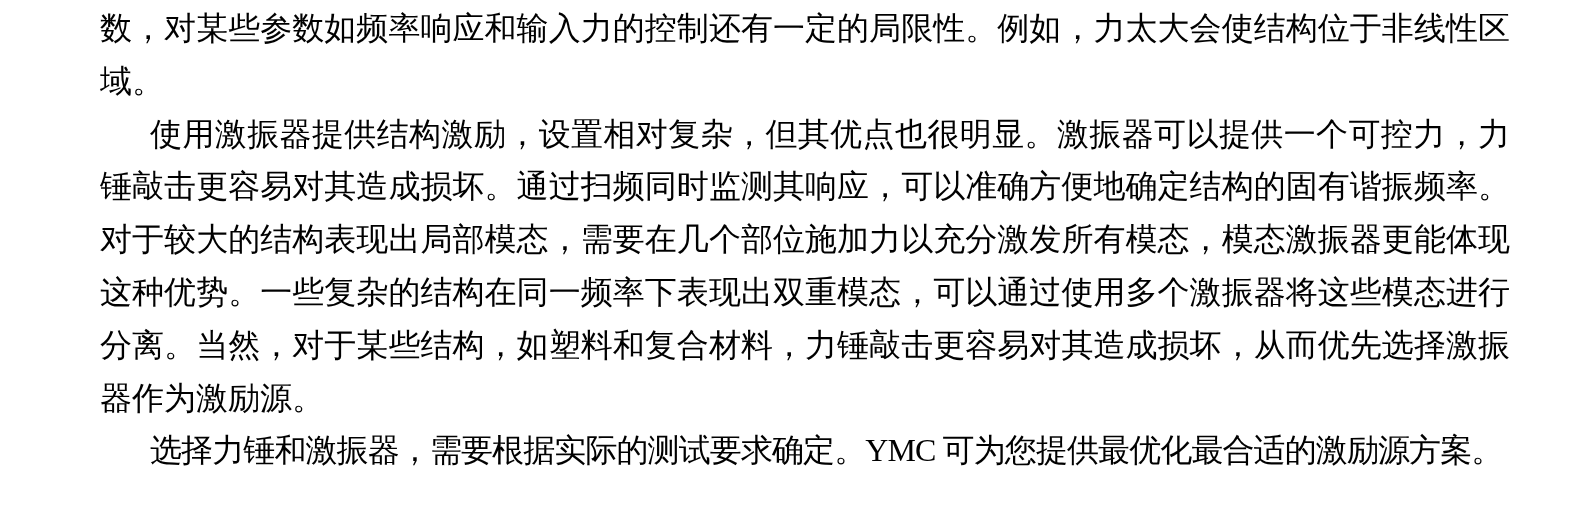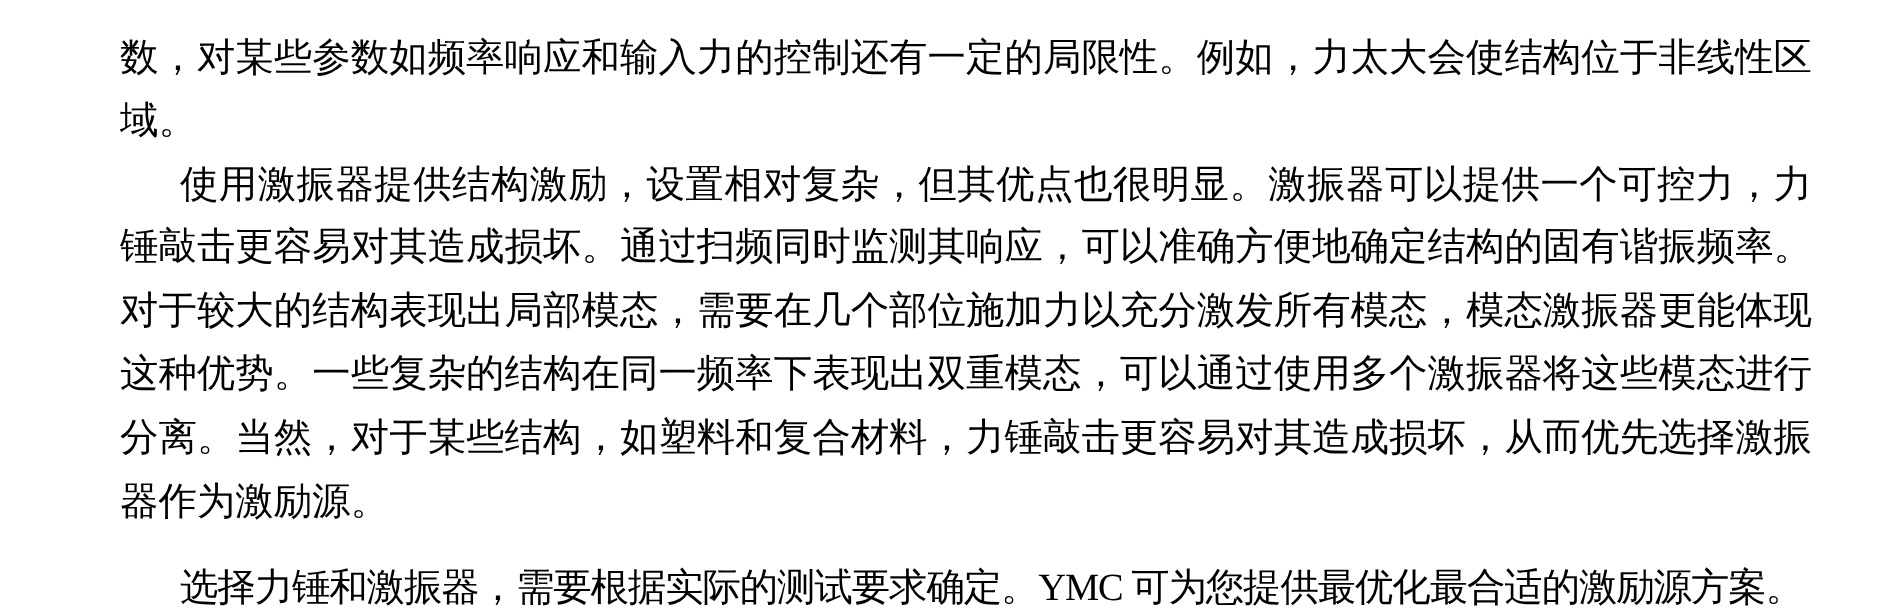--- a/index.html
+++ b/index.html
@@ -9,40 +9,39 @@
   }
   body {
     width: 1587px;
     height: 511px;
     overflow: hidden;
   }
   .page {
     box-sizing: border-box;
     width: 1587px;
     height: 511px;
-    padding: 21px 77px 0 100px;
+    padding: 2px 77px 0 100px;
     background: #ffffff;
     font-family: "Liberation Serif", "DejaVu Serif", serif;
     font-size: 32px;
     line-height: 52.8px;
     color: #000000;
   }
   .para {
     margin: 0;
     text-align: justify;
     text-justify: inter-ideograph;
     word-break: normal;
     line-break: strict;
   }
   .para.indent {
     text-indent: 50px;
   }
   .para.tight {
     letter-spacing: -0.9px;
-    margin-top: 20px;
   }
 </style>
 </head>
 <body>
 
 <div class="page">
   <p class="para">数，对某些参数如频率响应和输入力的控制还有一定的局限性。例如，力太大会使结构位于非线性区域。</p>
   <p class="para indent">使用激振器提供结构激励，设置相对复杂，但其优点也很明显。激振器可以提供一个可控力，力锤敲击更容易对其造成损坏。通过扫频同时监测其响应，可以准确方便地确定结构的固有谐振频率。对于较大的结构表现出局部模态，需要在几个部位施加力以充分激发所有模态，模态激振器更能体现这种优势。一些复杂的结构在同一频率下表现出双重模态，可以通过使用多个激振器将这些模态进行分离。当然，对于某些结构，如塑料和复合材料，力锤敲击更容易对其造成损坏，从而优先选择激振器作为激励源。</p>
   <p class="para indent tight">选择力锤和激振器，需要根据实际的测试要求确定。YMC 可为您提供最优化最合适的激励源方案。</p>
 </div>

